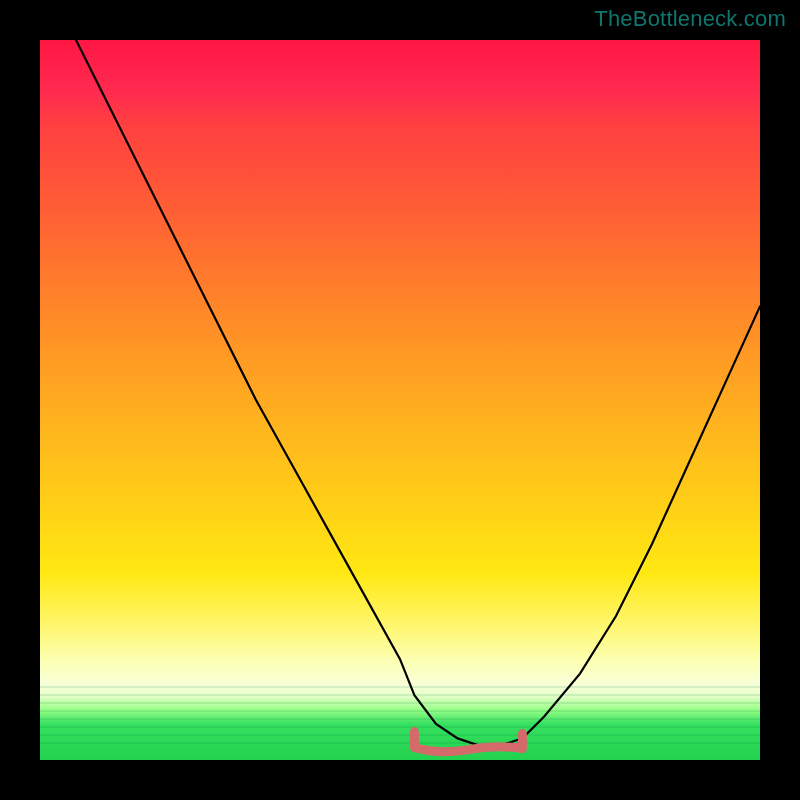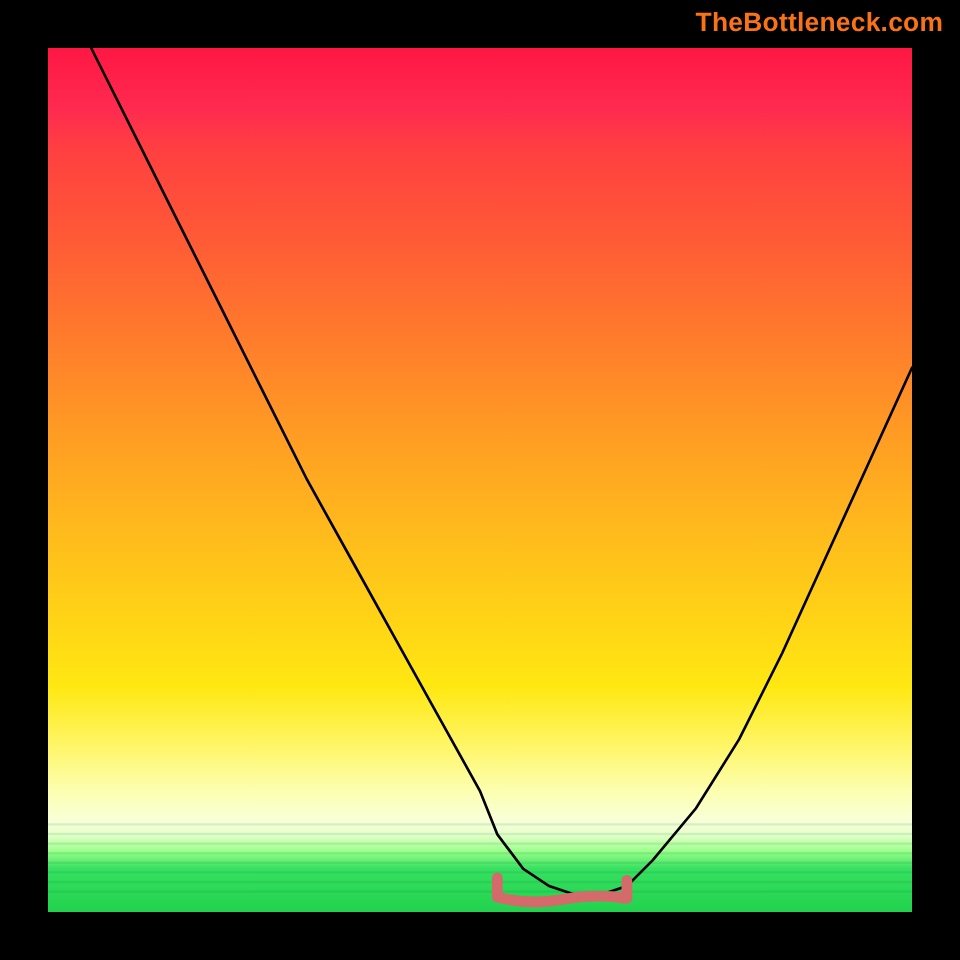--- a/index.html
+++ b/index.html
@@ -57,23 +57,23 @@
     position: absolute;
     left: 0;
     width: 100%;
     height: 2px;
     background: rgba(0, 120, 60, 0.12);
   }
   .watermark {
     position: absolute;
     top: 6px;
     right: 14px;
-    color: #f97316;
+    color: #0f766e;
     font-size: 22px;
-    font-weight: 700;
+    font-weight: 400;
     letter-spacing: 0.2px;
   }
   svg.curve {
     position: absolute;
     left: 0;
     top: 0;
     width: 720px;
     height: 720px;
     overflow: visible;
   }

